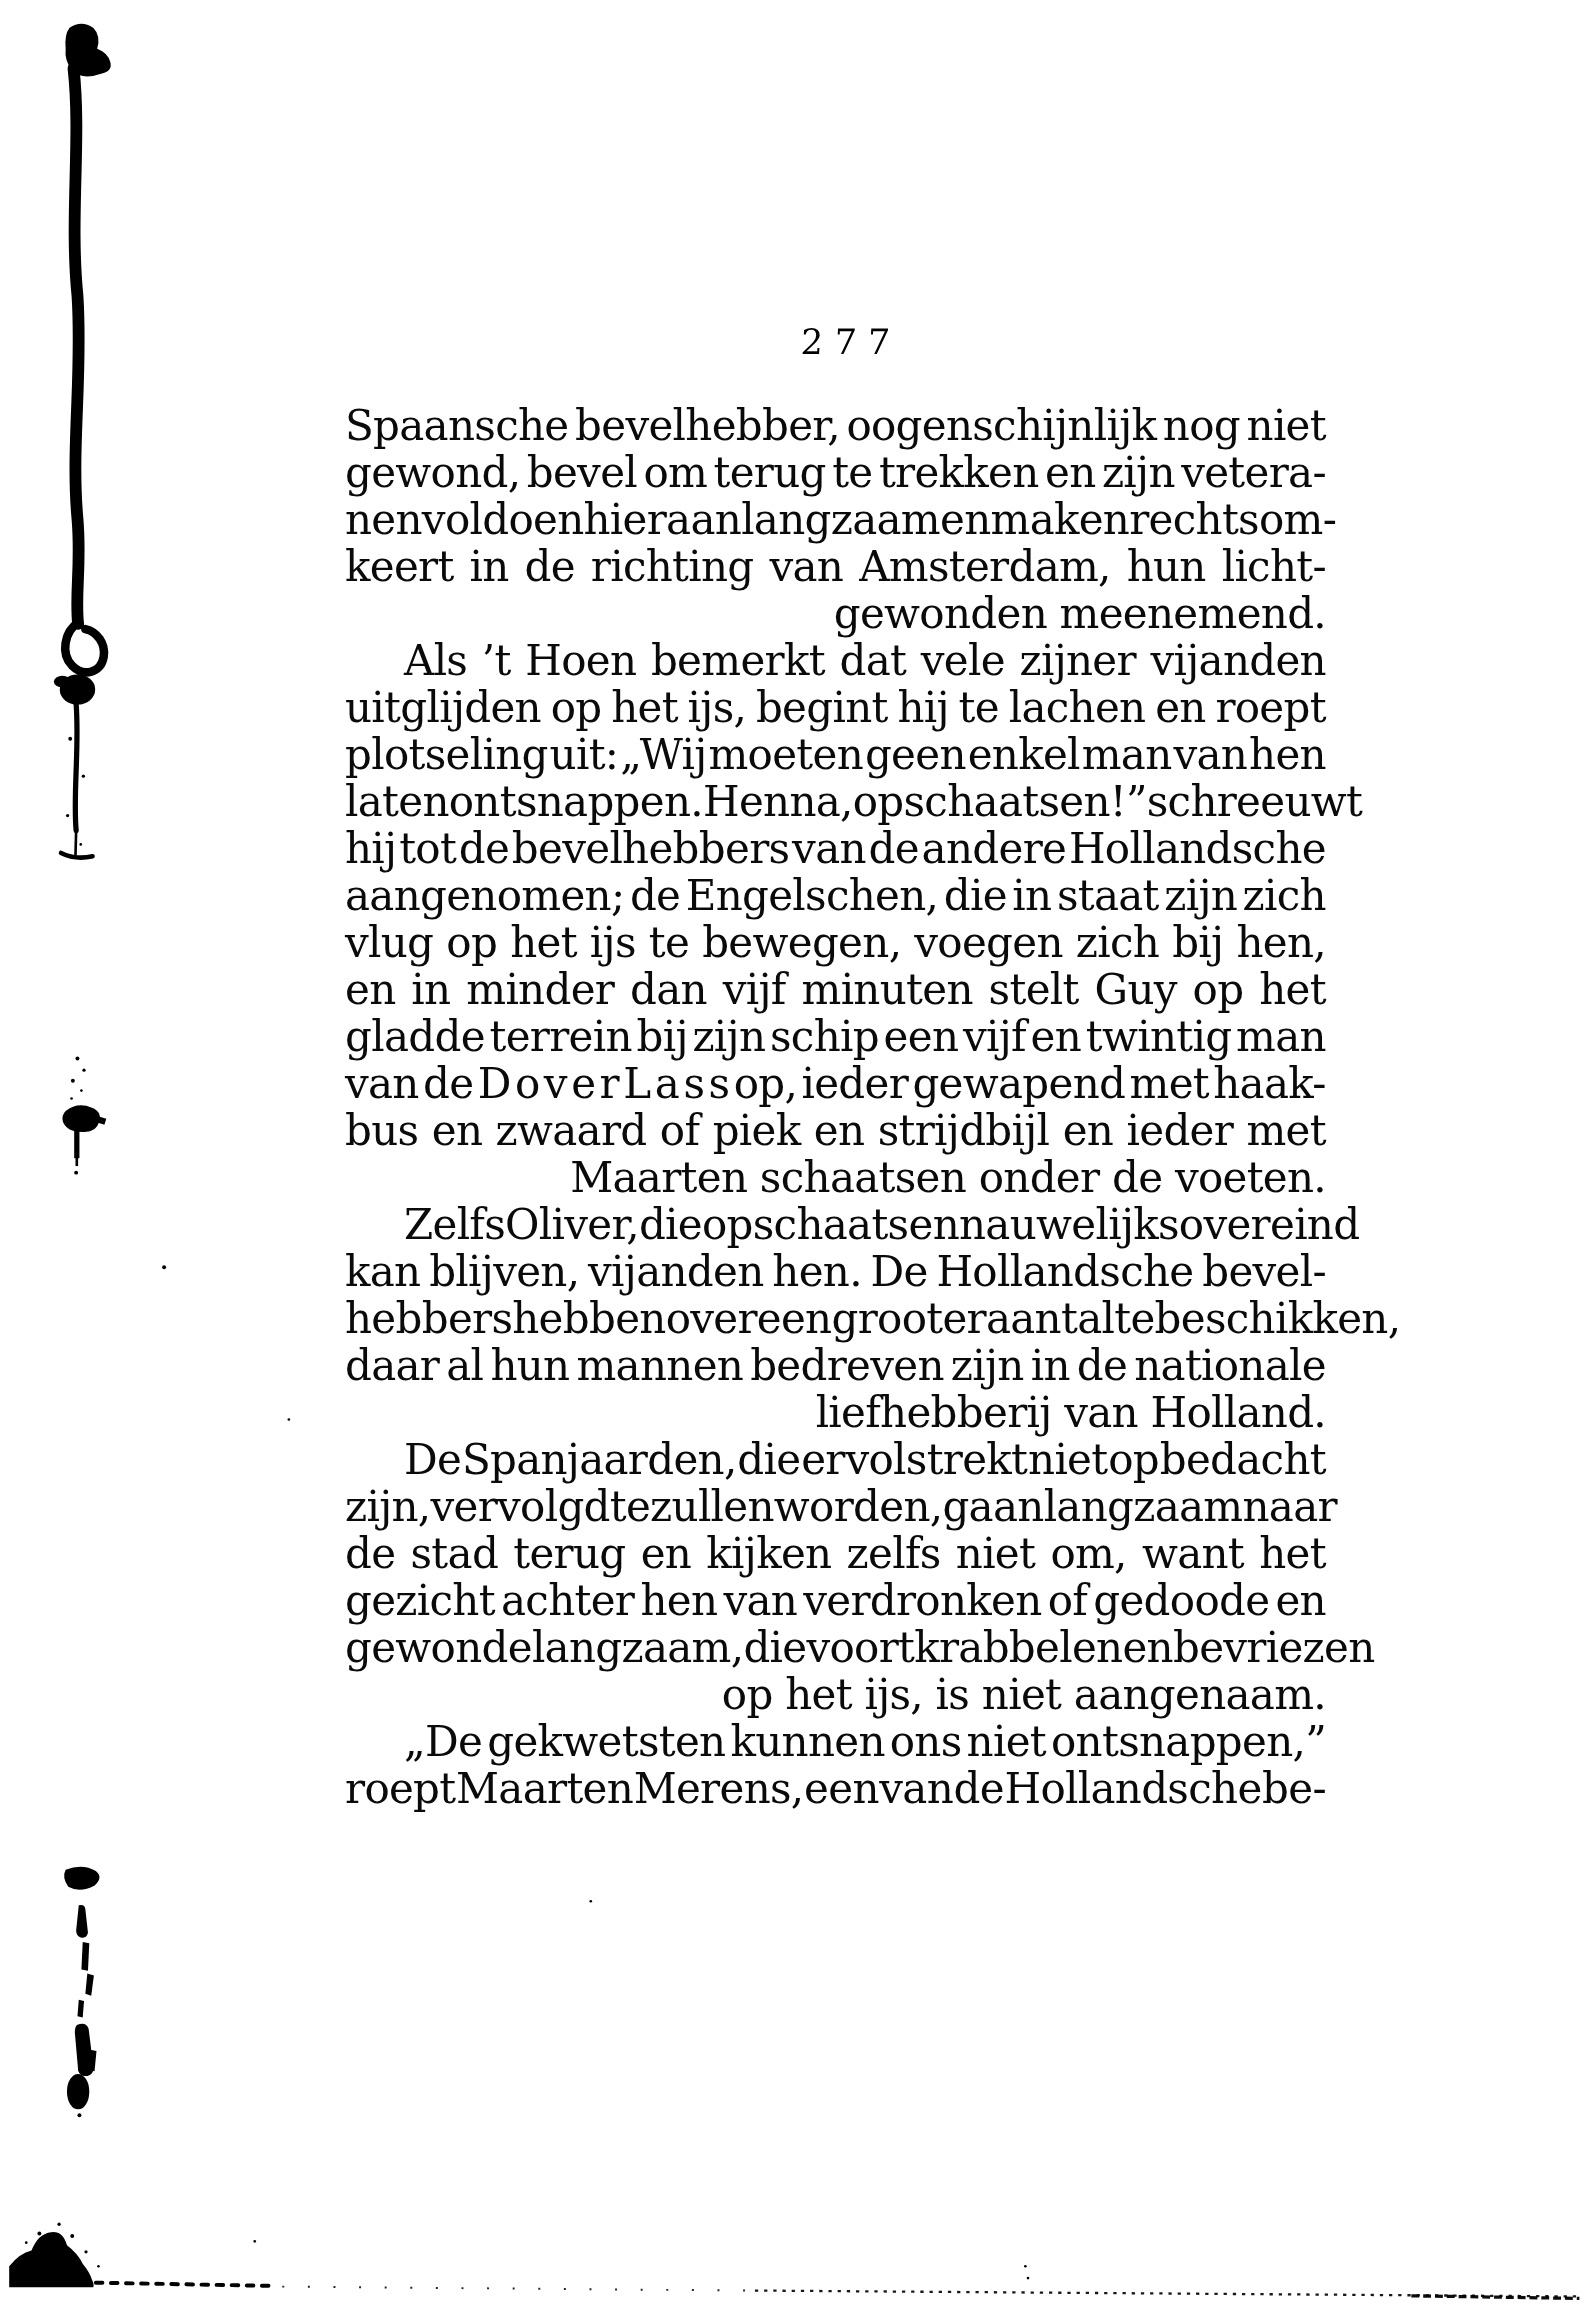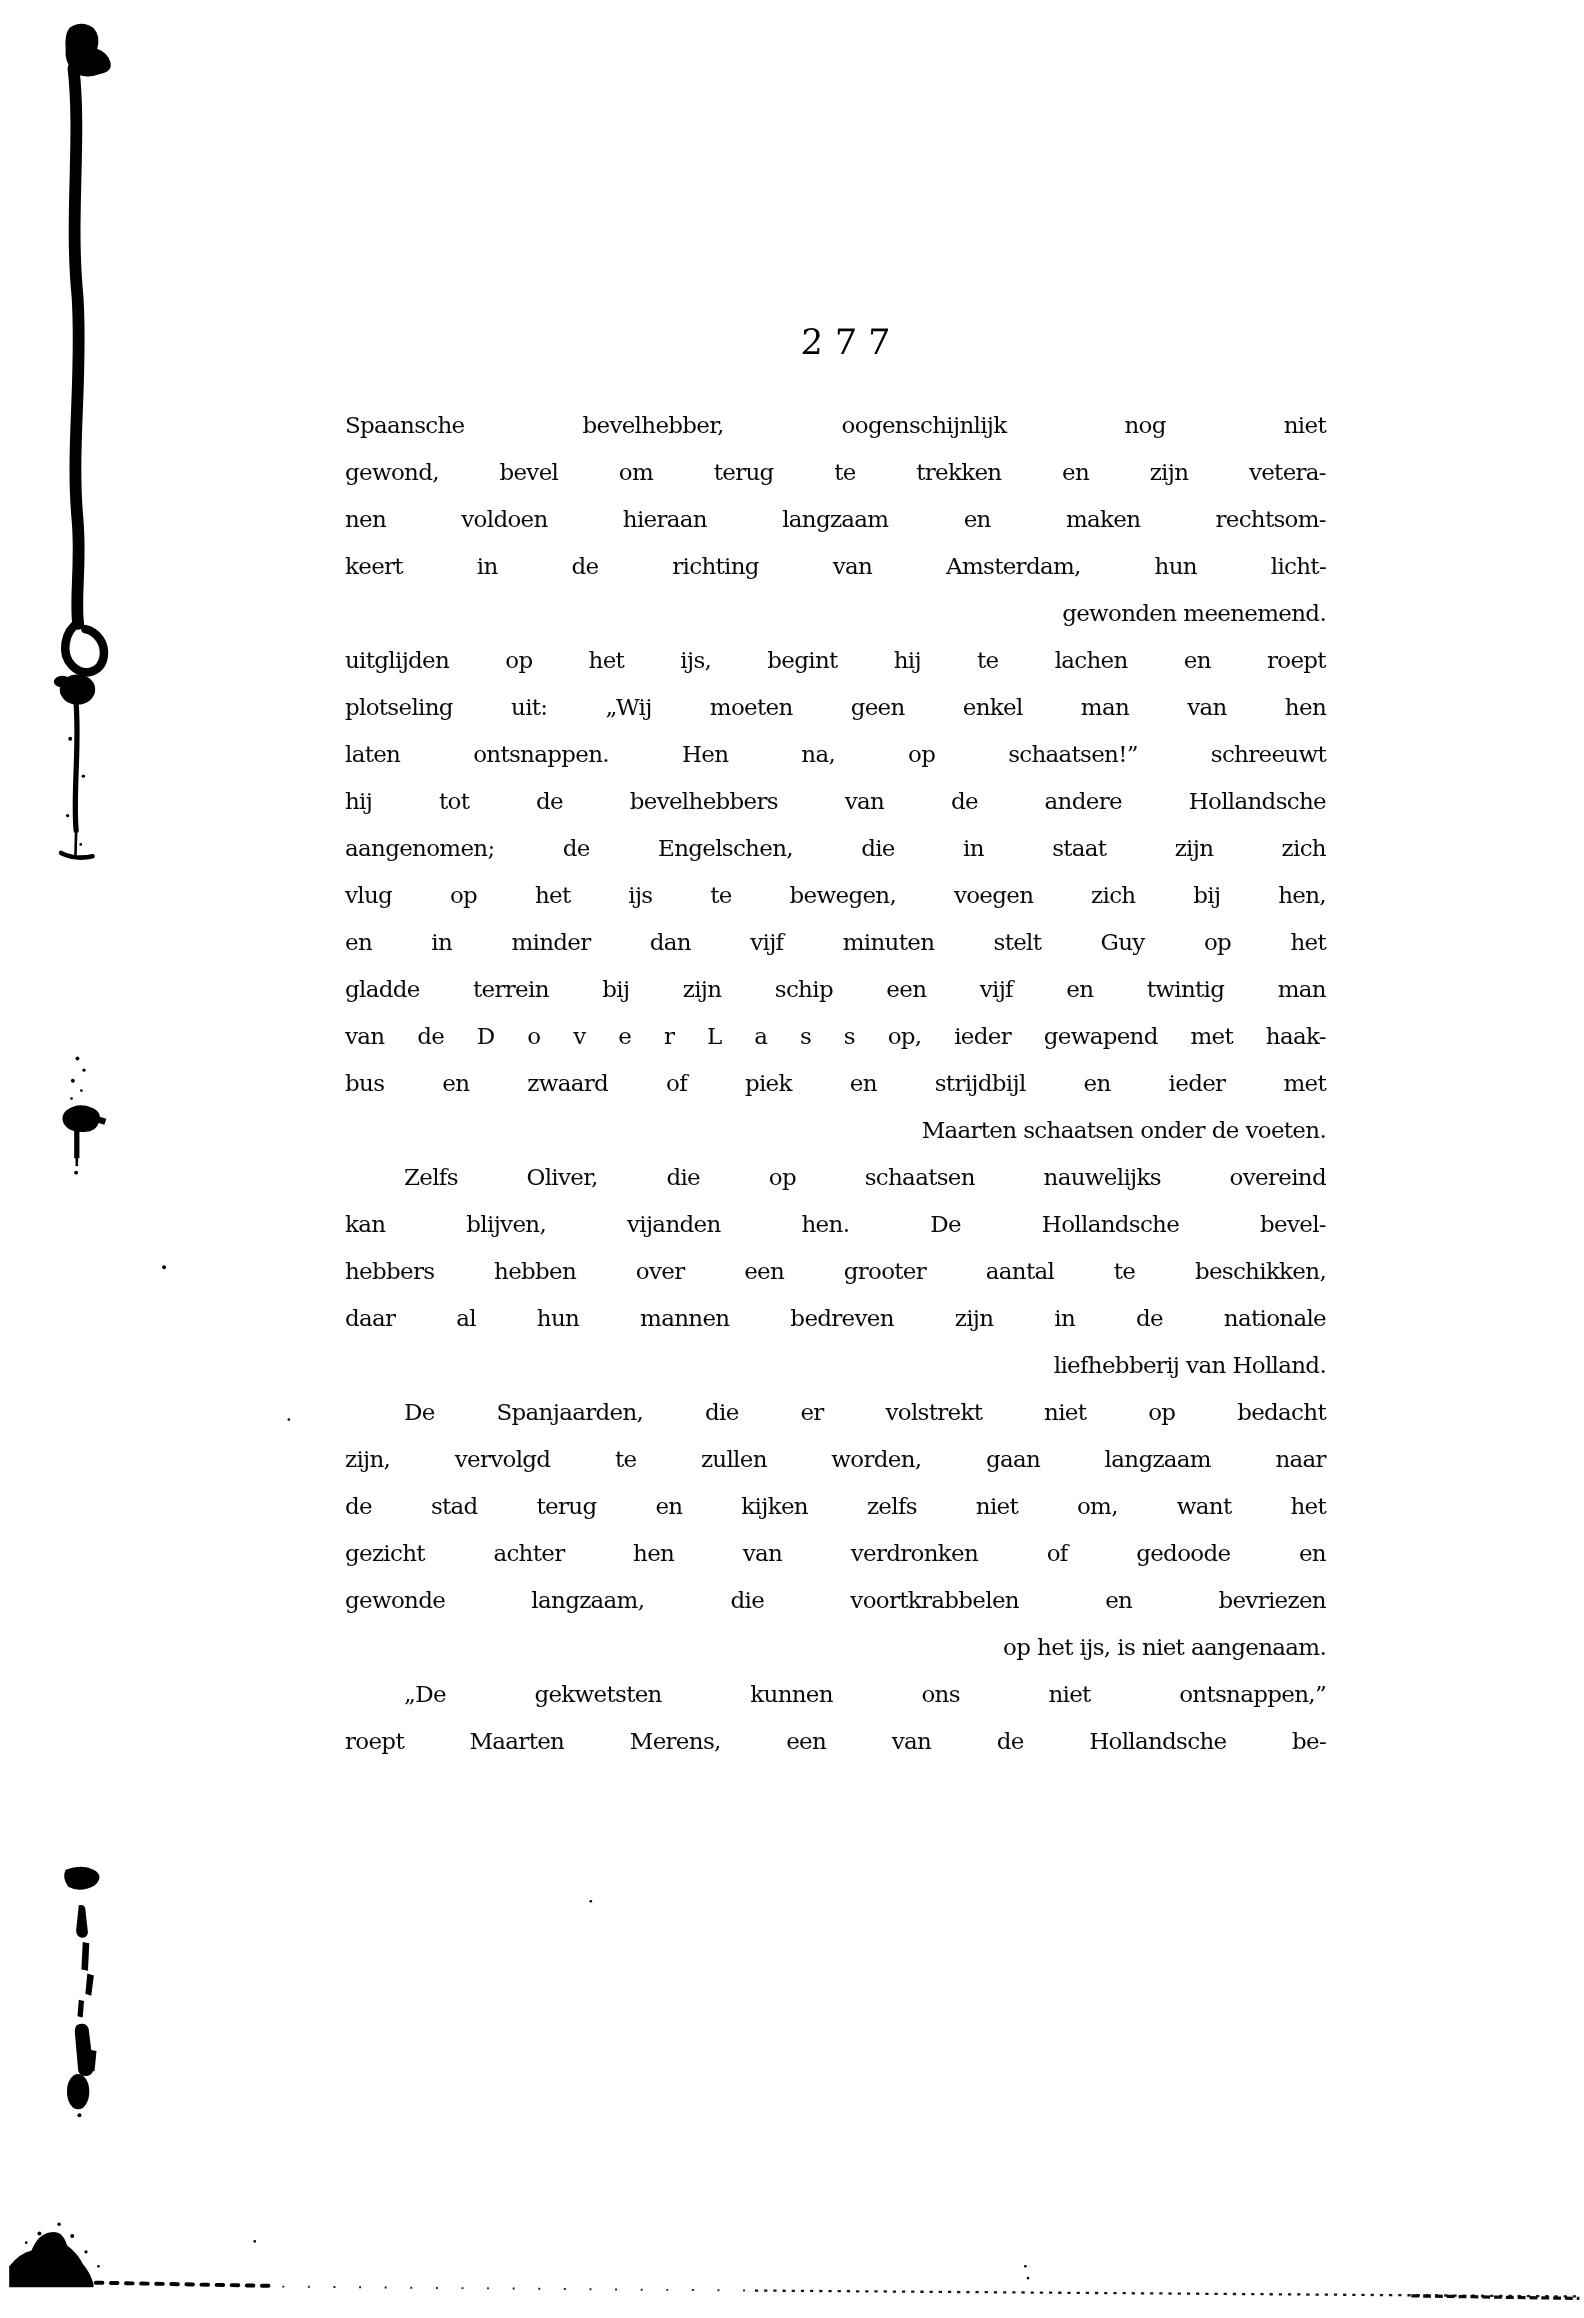--- a/index.html
+++ b/index.html
@@ -23,21 +23,21 @@
   .text-block{
     position:absolute;
     left:345px;top:402px;
     width:981px;
   }
   .line{
     display:flex;
     justify-content:space-between;
     height:47px;
     line-height:47px;
-    font-size:23px;
+    font-size:42px;
     letter-spacing:-0.7px;
     white-space:pre;
   }
   .line span{display:inline-block;}
   .line.lastline{justify-content:flex-end;gap:0.30em;}
   .line.indent{padding-left:59px;}
   .artifacts{
     position:absolute;inset:0;
     width:1584px;height:2319px;
     pointer-events:none;
@@ -52,20 +52,21 @@
 
   <div class="text-block">
       <div>
         <div class="line"><span>Spaansche</span><span>bevelhebber,</span><span>oogenschijnlijk</span><span>nog</span><span>niet</span></div>
         <div class="line"><span>gewond,</span><span>bevel</span><span>om</span><span>terug</span><span>te</span><span>trekken</span><span>en</span><span>zijn</span><span>vetera-</span></div>
         <div class="line"><span>nen</span><span>voldoen</span><span>hieraan</span><span>langzaam</span><span>en</span><span>maken</span><span>rechtsom-</span></div>
         <div class="line"><span>keert</span><span>in</span><span>de</span><span>richting</span><span>van</span><span>Amsterdam,</span><span>hun</span><span>licht-</span></div>
         <div class="line lastline"><span>gewonden</span><span>meenemend.</span></div>
       </div>
       <div>
+        <div class="line indent"><span>Als</span><span>’t</span><span>Hoen</span><span>bemerkt</span><span>dat</span><span>vele</span><span>zijner</span><span>vijanden</span></div>
         <div class="line"><span>uitglijden</span><span>op</span><span>het</span><span>ijs,</span><span>begint</span><span>hij</span><span>te</span><span>lachen</span><span>en</span><span>roept</span></div>
         <div class="line"><span>plotseling</span><span>uit:</span><span>„Wij</span><span>moeten</span><span>geen</span><span>enkel</span><span>man</span><span>van</span><span>hen</span></div>
         <div class="line"><span>laten</span><span>ontsnappen.</span><span>Hen</span><span>na,</span><span>op</span><span>schaatsen!”</span><span>schreeuwt</span></div>
         <div class="line"><span>hij</span><span>tot</span><span>de</span><span>bevelhebbers</span><span>van</span><span>de</span><span>andere</span><span>Hollandsche</span></div>
       </div>
       <div>
         <div class="line"><span>aangenomen;</span><span>de</span><span>Engelschen,</span><span>die</span><span>in</span><span>staat</span><span>zijn</span><span>zich</span></div>
         <div class="line"><span>vlug</span><span>op</span><span>het</span><span>ijs</span><span>te</span><span>bewegen,</span><span>voegen</span><span>zich</span><span>bij</span><span>hen,</span></div>
         <div class="line"><span>en</span><span>in</span><span>minder</span><span>dan</span><span>vijf</span><span>minuten</span><span>stelt</span><span>Guy</span><span>op</span><span>het</span></div>
         <div class="line"><span>gladde</span><span>terrein</span><span>bij</span><span>zijn</span><span>schip</span><span>een</span><span>vijf</span><span>en</span><span>twintig</span><span>man</span></div>

